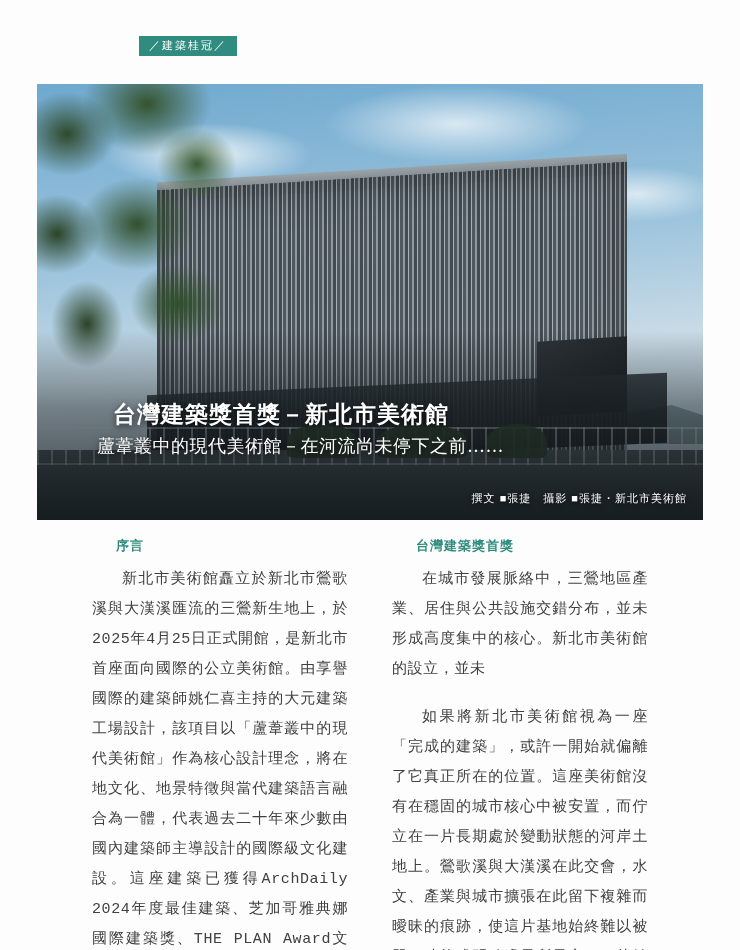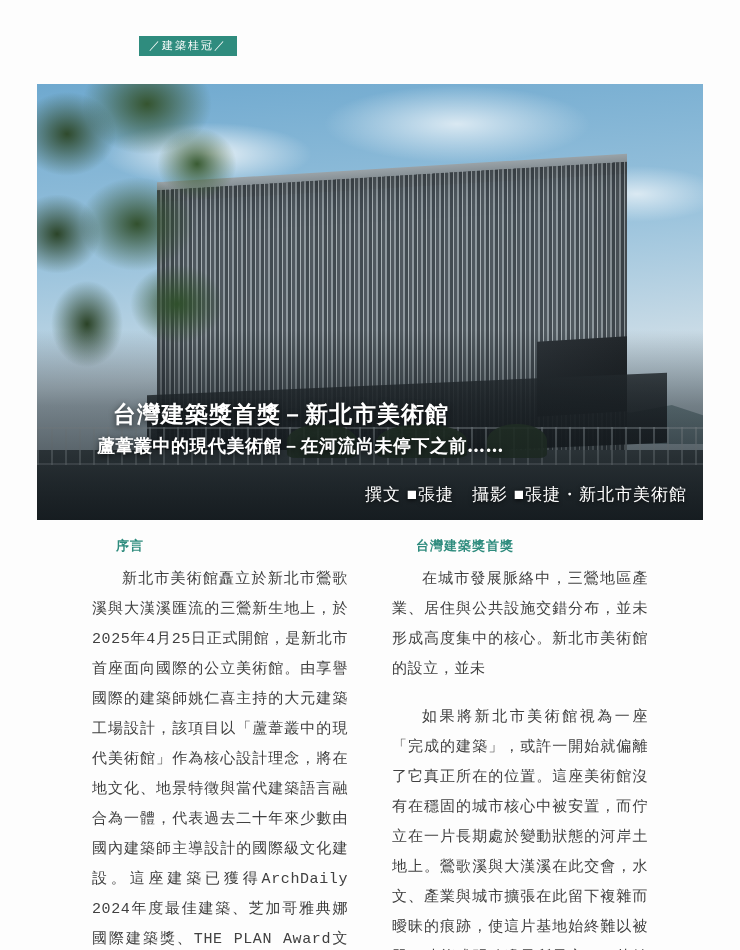--- a/index.html
+++ b/index.html
@@ -190,32 +190,32 @@
     font-size: 23px;
     font-weight: bold;
     letter-spacing: 1px;
     line-height: 1.25;
     white-space: nowrap;
     margin-left: 16px;
   }
   .hero-subtitle {
     font-family: "DejaVu Serif", serif;
     font-size: 18px;
-    font-weight: bold;
+    font-weight: normal;
     letter-spacing: .5px;
     line-height: 1.4;
     margin-top: 4px;
     white-space: nowrap;
   }
   .credits {
     position: absolute;
     right: 16px;
     bottom: 14px;
     color: #ffffff;
-    font-size: 17px;
+    font-size: 11px;
     letter-spacing: 1px;
     white-space: nowrap;
     text-shadow: 0 1px 4px rgba(0,0,0,.8);
   }
 
   
   .columns {
     position: absolute;
     left: 92px;
     top: 537px;

